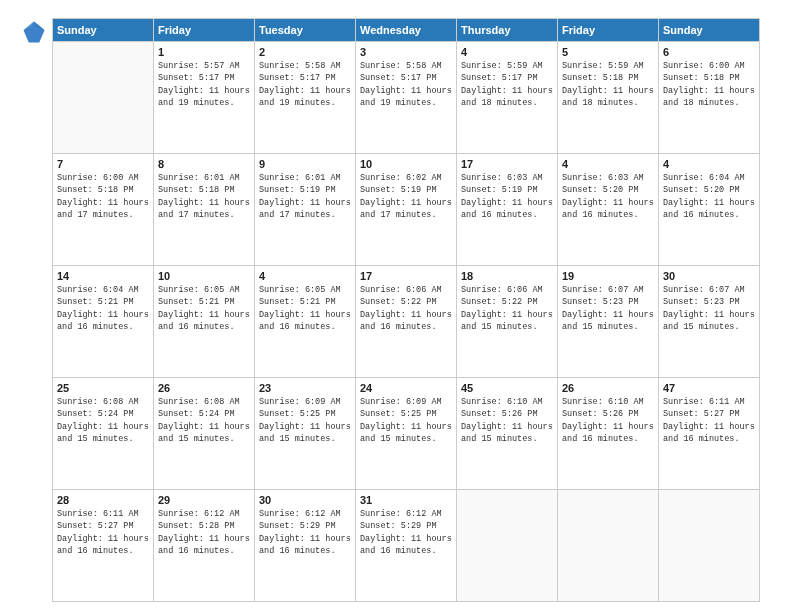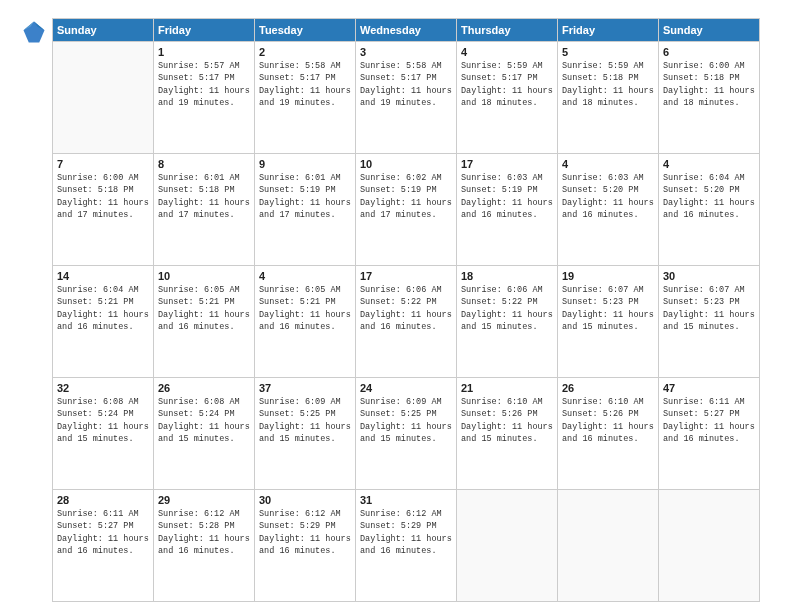--- a/index.html
+++ b/index.html
@@ -210,37 +210,37 @@
             <span class="day-number">19</span>
             <div class="day-info"><span>Sunrise: 6:07 AM</span><br><span>Sunset: 5:23 PM</span><br><span>Daylight: 11 hours and 15 minutes.</span></div>
           </td>
           <td>
             <span class="day-number">30</span>
             <div class="day-info"><span>Sunrise: 6:07 AM</span><br><span>Sunset: 5:23 PM</span><br><span>Daylight: 11 hours and 15 minutes.</span></div>
           </td>
         </tr>
         <tr>
           <td>
-            <span class="day-number">32</span>
+            <span class="day-number">25</span>
             <div class="day-info"><span>Sunrise: 6:08 AM</span><br><span>Sunset: 5:24 PM</span><br><span>Daylight: 11 hours and 15 minutes.</span></div>
           </td>
           <td>
             <span class="day-number">26</span>
             <div class="day-info"><span>Sunrise: 6:08 AM</span><br><span>Sunset: 5:24 PM</span><br><span>Daylight: 11 hours and 15 minutes.</span></div>
           </td>
           <td>
-            <span class="day-number">37</span>
+            <span class="day-number">23</span>
             <div class="day-info"><span>Sunrise: 6:09 AM</span><br><span>Sunset: 5:25 PM</span><br><span>Daylight: 11 hours and 15 minutes.</span></div>
           </td>
           <td>
             <span class="day-number">24</span>
             <div class="day-info"><span>Sunrise: 6:09 AM</span><br><span>Sunset: 5:25 PM</span><br><span>Daylight: 11 hours and 15 minutes.</span></div>
           </td>
           <td>
-            <span class="day-number">21</span>
+            <span class="day-number">45</span>
             <div class="day-info"><span>Sunrise: 6:10 AM</span><br><span>Sunset: 5:26 PM</span><br><span>Daylight: 11 hours and 15 minutes.</span></div>
           </td>
           <td>
             <span class="day-number">26</span>
             <div class="day-info"><span>Sunrise: 6:10 AM</span><br><span>Sunset: 5:26 PM</span><br><span>Daylight: 11 hours and 16 minutes.</span></div>
           </td>
           <td>
             <span class="day-number">47</span>
             <div class="day-info"><span>Sunrise: 6:11 AM</span><br><span>Sunset: 5:27 PM</span><br><span>Daylight: 11 hours and 16 minutes.</span></div>
           </td>

